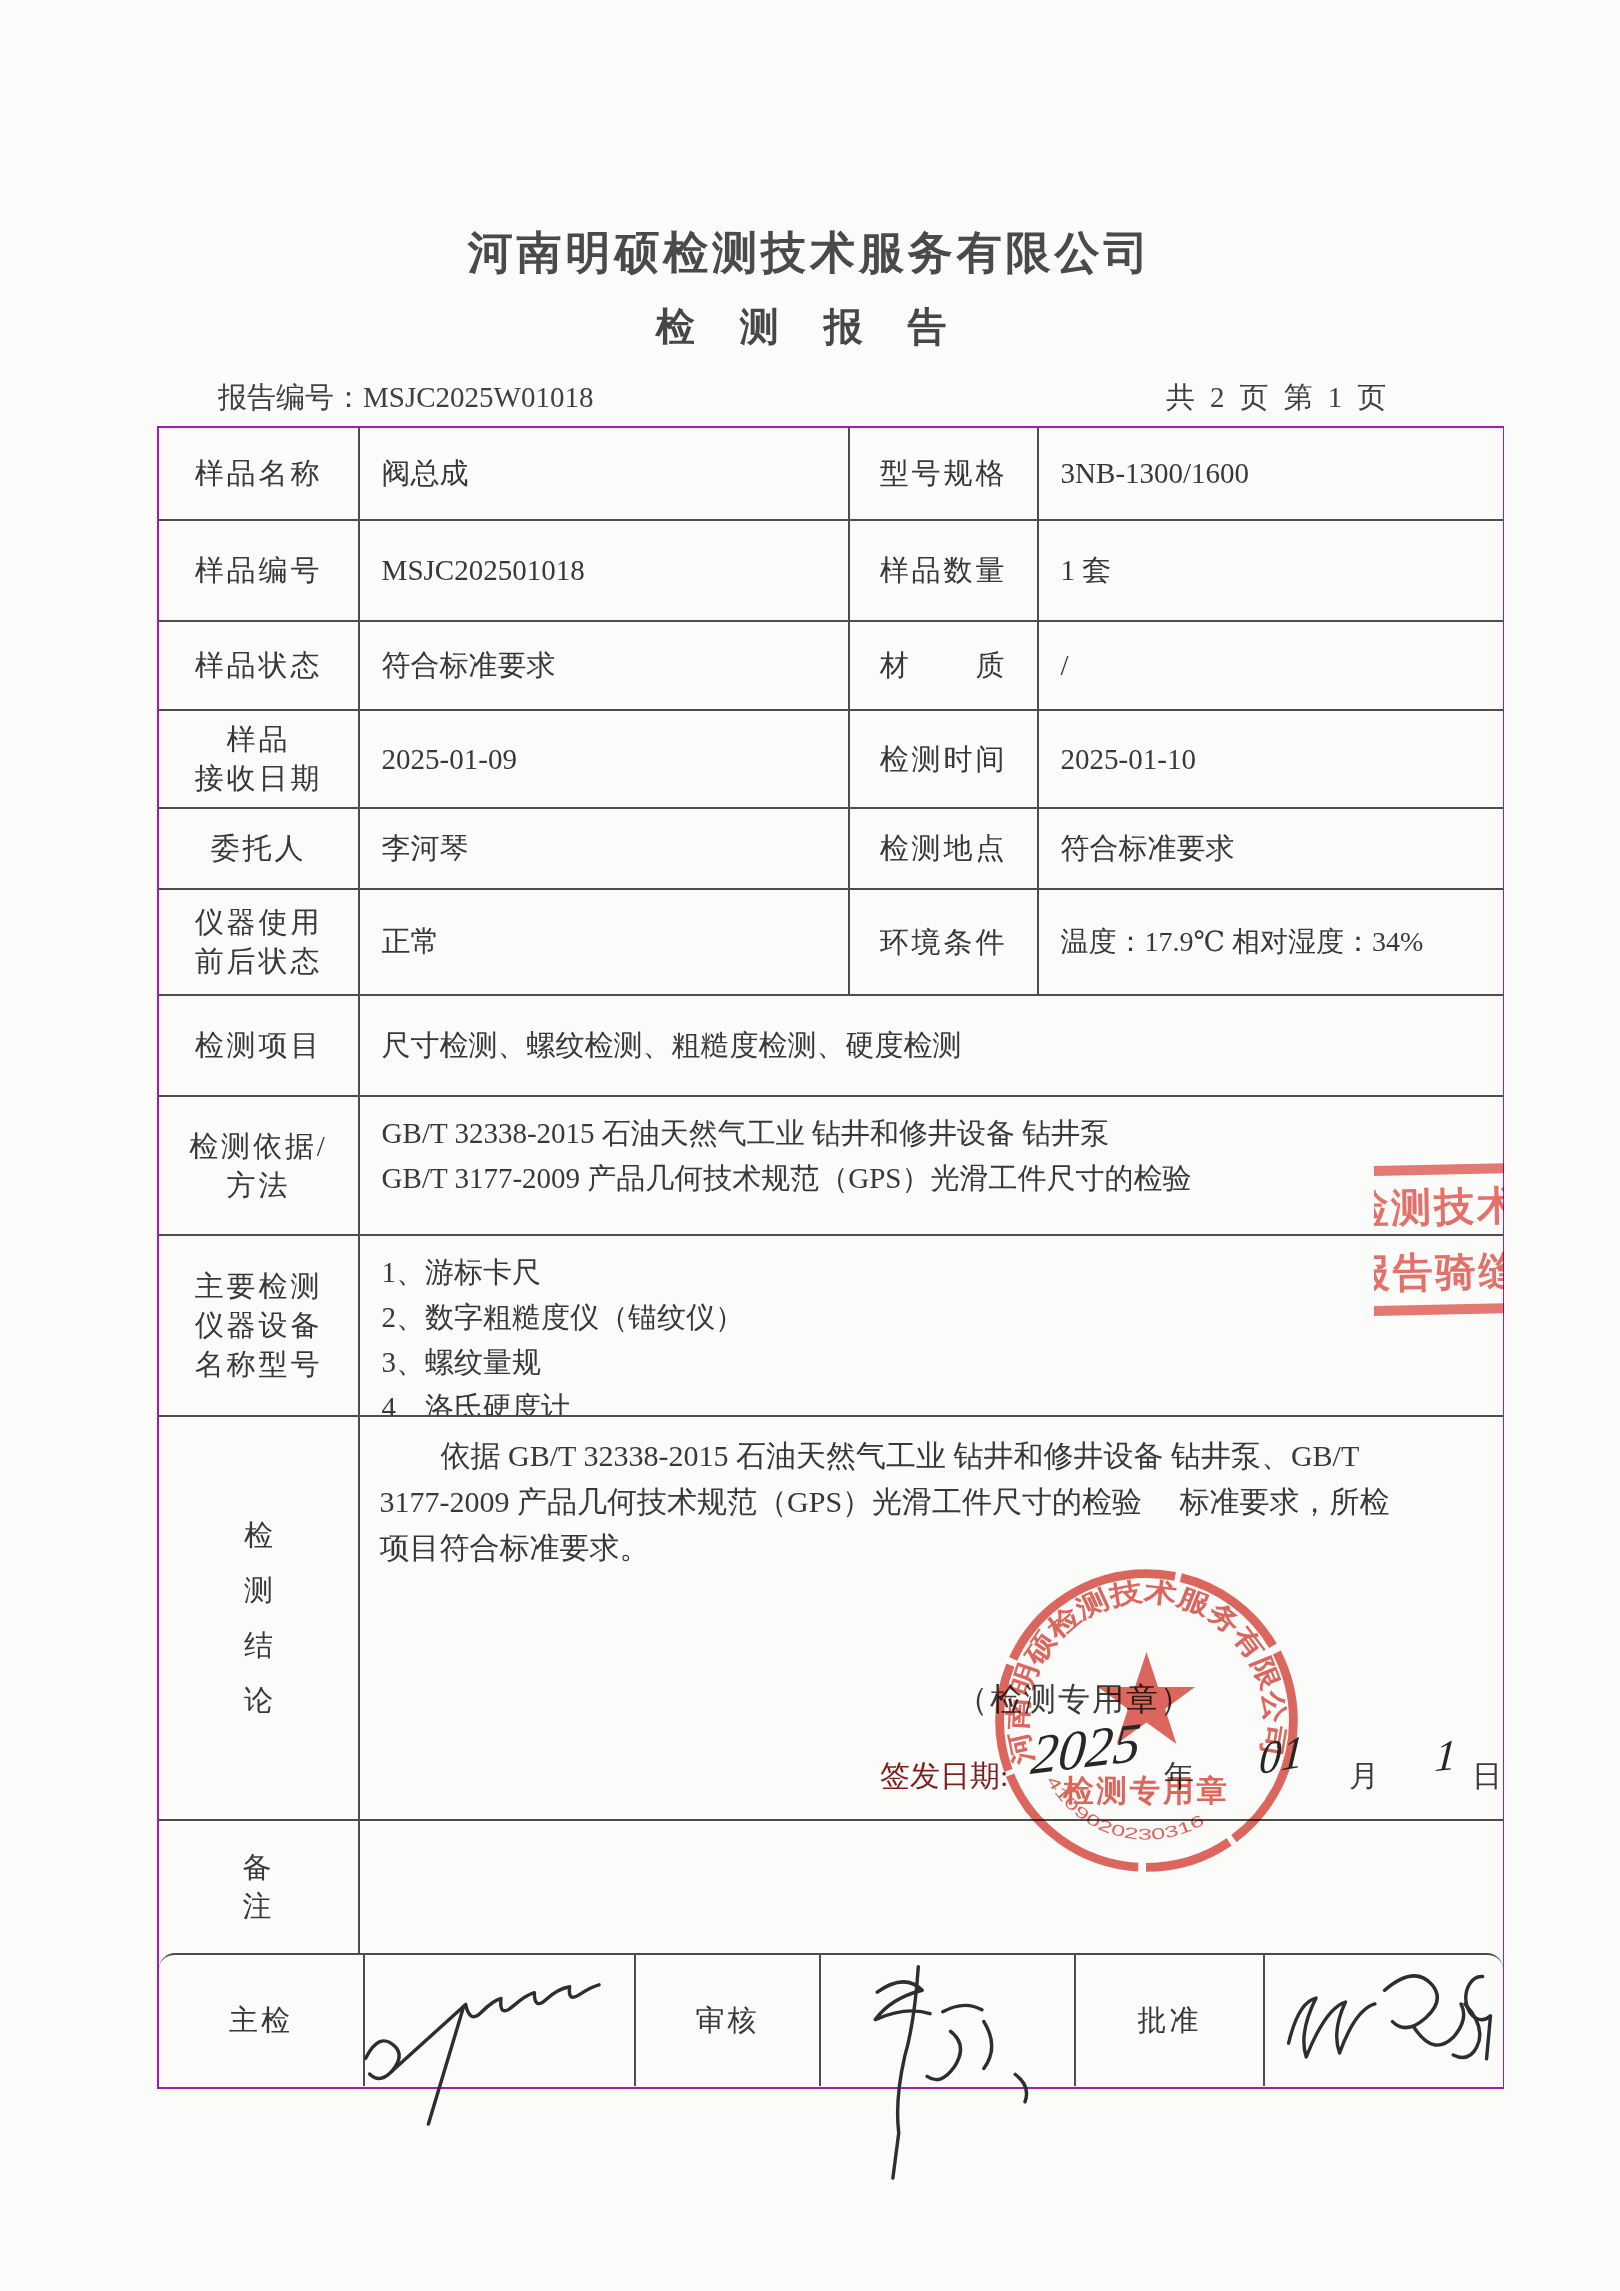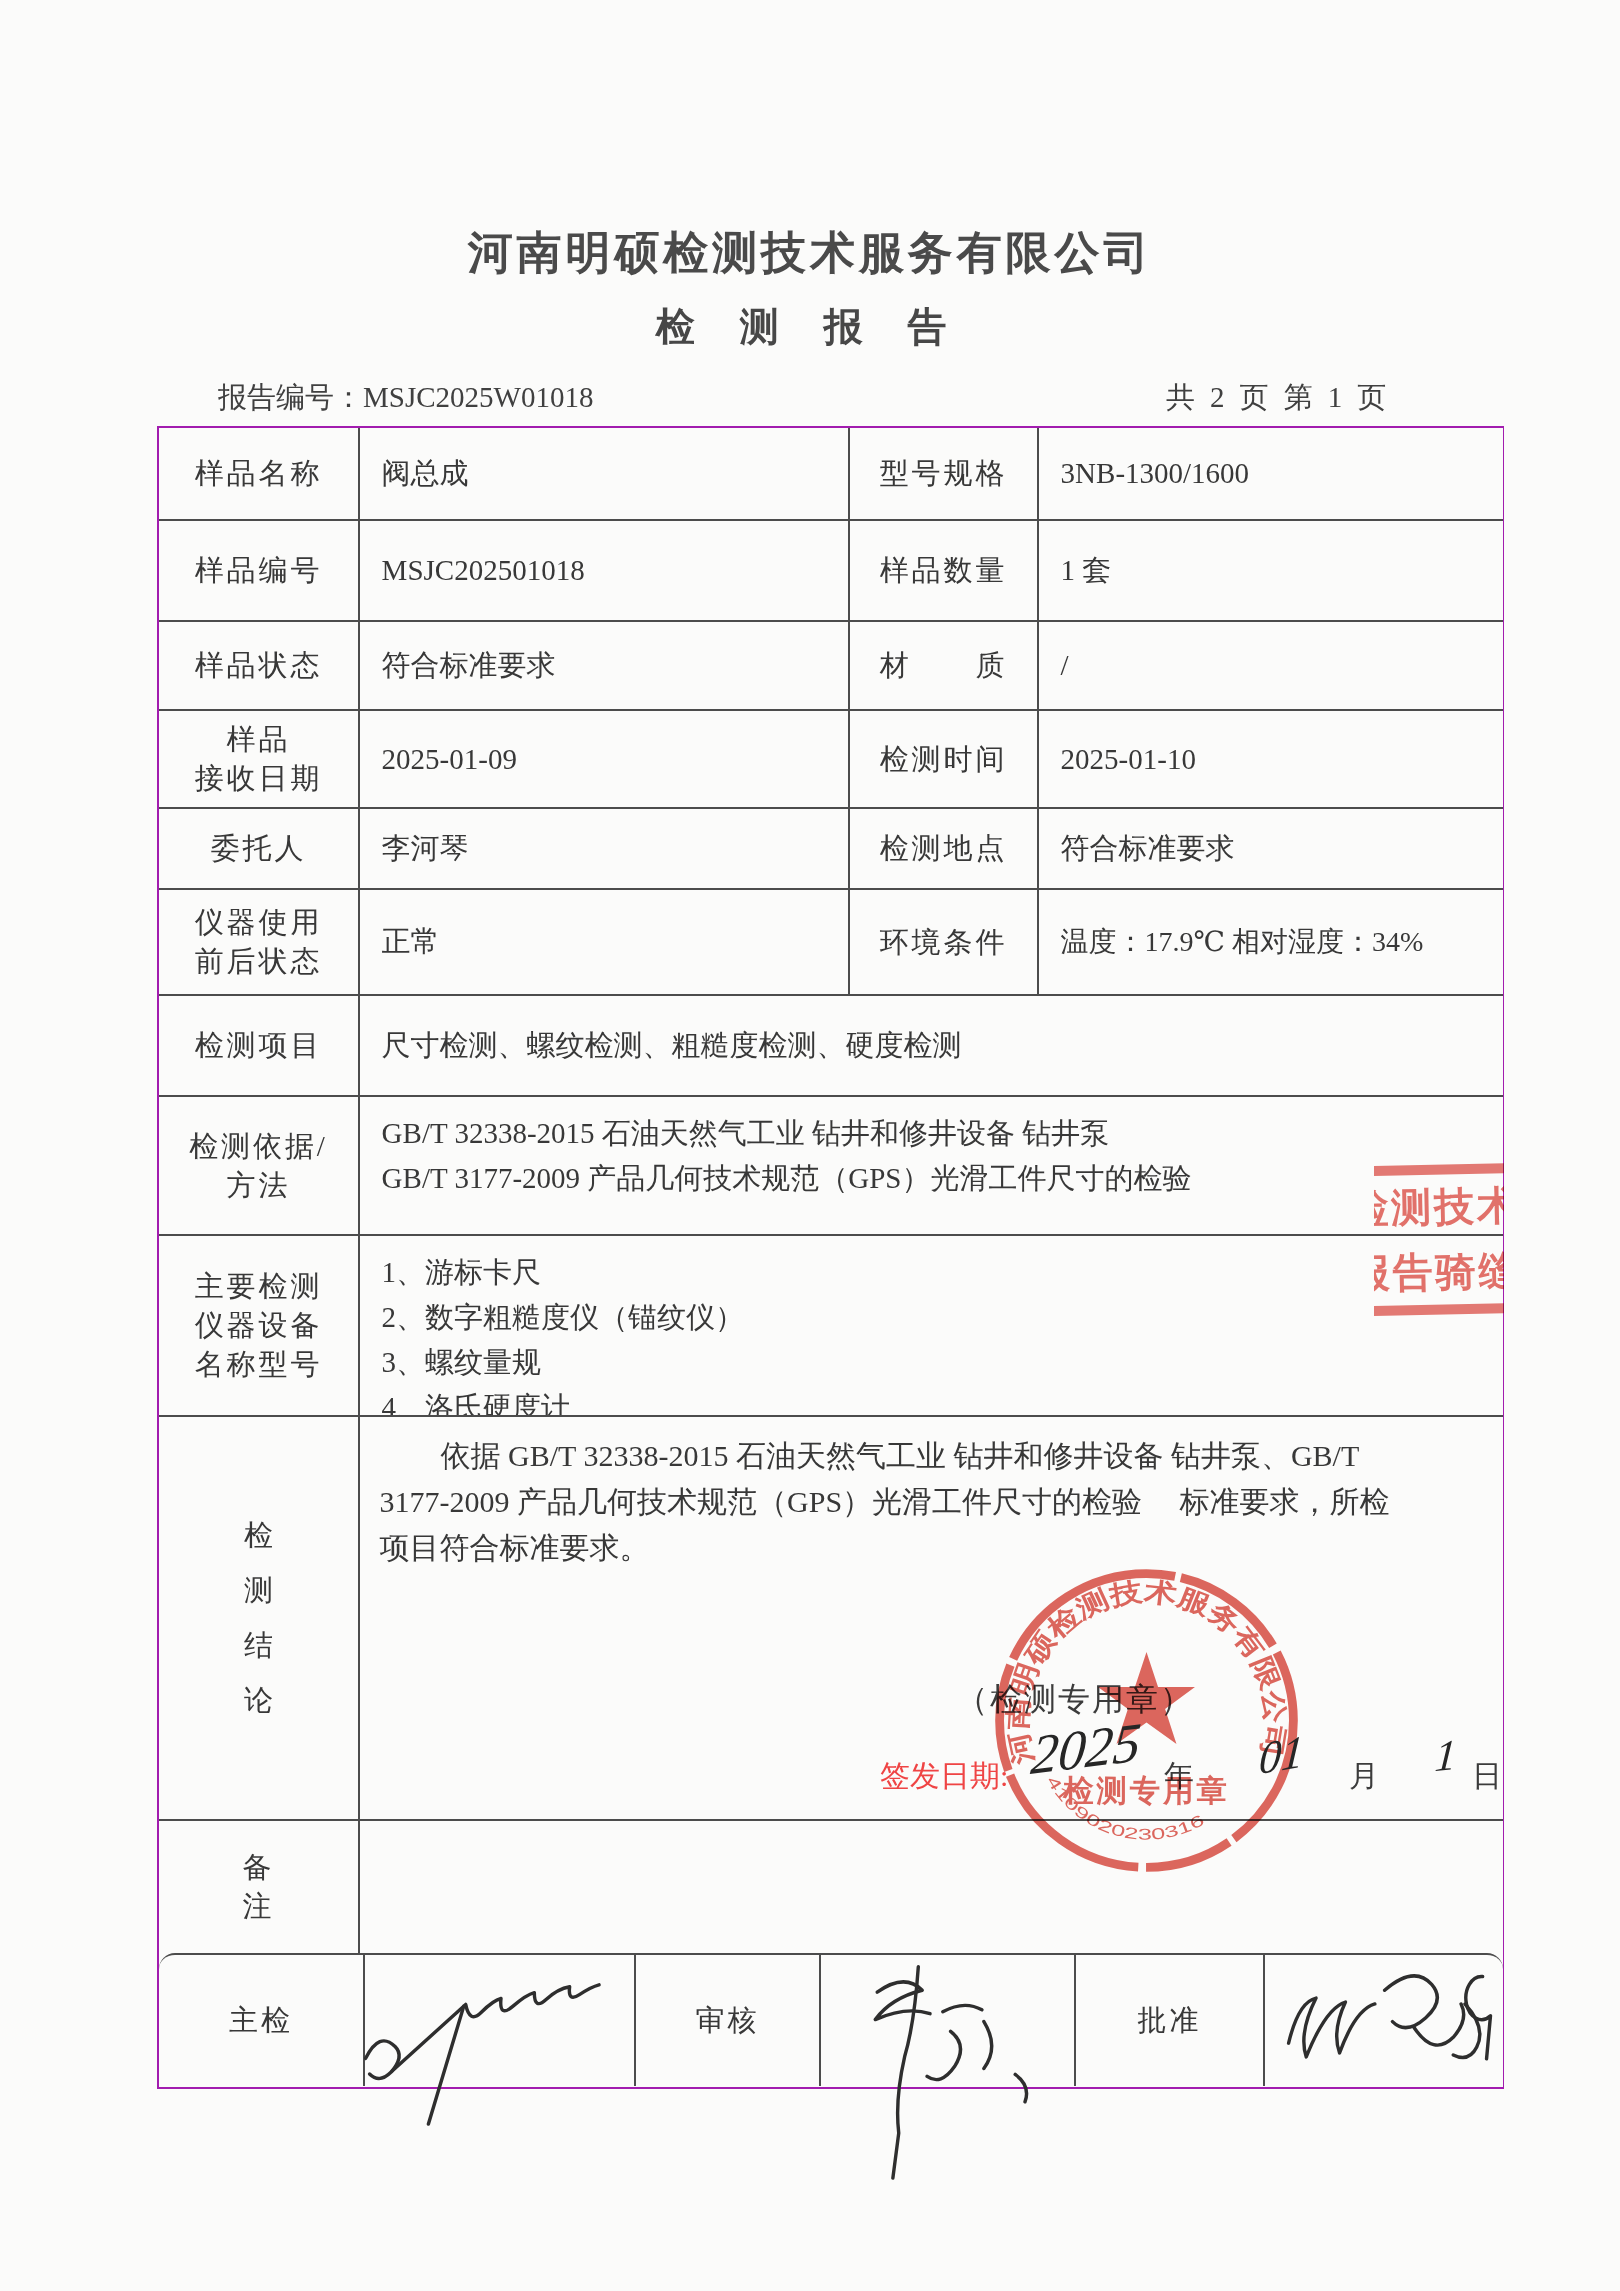--- a/index.html
+++ b/index.html
@@ -24,21 +24,21 @@
   .linesbox{display:block;padding:13.7px 0 0 21.6px;}
   .linesbox div{line-height:45px;white-space:nowrap;}
   .conc-lines{display:block;padding-top:15.7px;padding-left:19.6px;}
   .conc-lines div{line-height:46px;font-size:30px;white-space:nowrap;}
   .conc-lines .ind{text-indent:61px;}
   .vlabel{line-height:55px;letter-spacing:0;}
   
   .s1{width:206px;} .s2{width:271px;} .s3{width:185px;} .s4{width:255px;} .s5{width:189px;} .s6{width:238px;}
   
   .stampnote{left:956px;top:1678px;font-size:32px;letter-spacing:2px;color:#3b3b3b;z-index:3;}
-  .issuelbl{left:880px;top:1756px;font-size:30px;color:#ef4444;z-index:3;}
+  .issuelbl{left:880px;top:1756px;font-size:30px;color:#7f1d1d;z-index:3;}
   .datechar{font-size:30px;color:#3b3b3b;z-index:3;}
   .hw{font-style:italic;color:#262626;z-index:5;font-family:"Liberation Serif","DejaVu Serif",serif;}
   .hwyear{left:1031px;top:1717px;font-size:55px;transform:rotate(-7deg) skewX(-12deg);}
   .hwmonth{left:1259px;top:1729px;font-size:45px;transform:rotate(-10deg) skewX(-14deg);}
   .hwday{left:1435px;top:1731px;font-size:43px;transform:rotate(-6deg) skewX(-10deg);}
   
   .roundstamp{left:980px;top:1554px;width:333px;height:333px;z-index:4;mix-blend-mode:multiply;opacity:.82;}
   
   .seamstamp{left:1374px;top:1159px;width:246px;height:176px;overflow:hidden;z-index:4;mix-blend-mode:multiply;}
   .seaminner{position:absolute;left:-25.5px;top:3.9px;width:333px;transform:rotate(-1.2deg);color:rgba(224,90,82,.85);}

